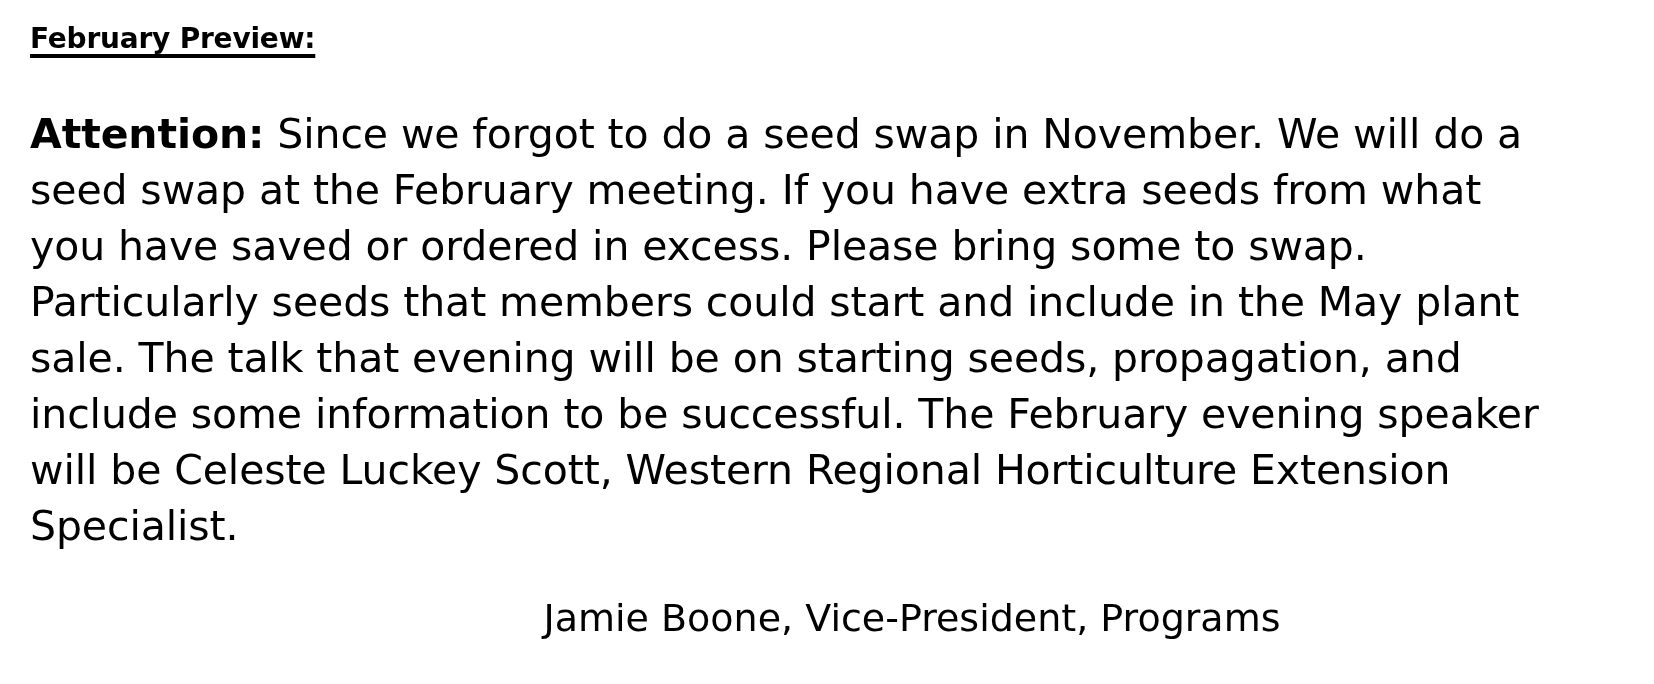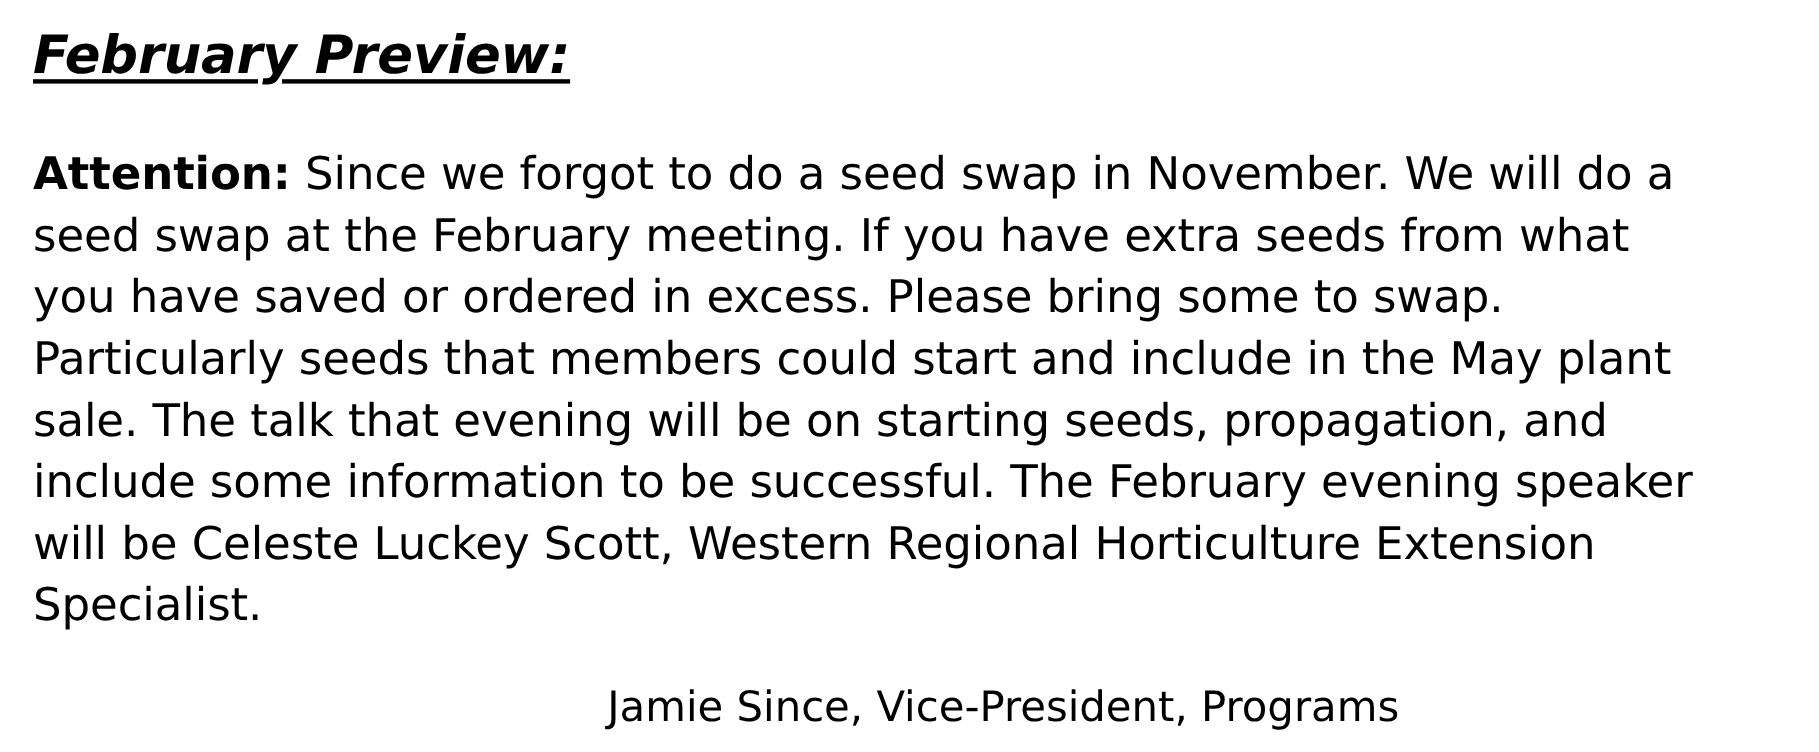--- a/index.html
+++ b/index.html
@@ -15,29 +15,28 @@
     overflow: hidden;
   }
   .page {
     width: 1654px;
     height: 684px;
     box-sizing: border-box;
     padding: 22px 40px 0 30px;
     position: relative;
   }
   .heading {
-    font-size: 48px;
+    font-size: 28px;
     font-weight: bold;
     text-decoration: underline;
     text-underline-offset: 6px;
     text-decoration-thickness: 4px;
     line-height: 1.2;
     letter-spacing: -0.2px;
     margin: 0 0 0 0;
-    font-style: italic;
   }
   .body-block {
     margin-top: 50px;
     font-size: 41px;
     line-height: 56px;
     letter-spacing: -0.1px;
     max-width: 1520px;
   }
   .body-block .lead {
     font-weight: bold;
@@ -55,15 +54,15 @@
 <body>
 
 <div class="page">
 
   <h1 class="heading">February Preview:</h1>
 
   <p class="body-block">
     <span class="lead">Attention:</span><span> Since we forgot to do a seed swap in November. We will do a seed swap at the February meeting. If you have extra seeds from what you have saved or ordered in excess. Please bring some to swap. Particularly seeds that members could start and include in the May plant sale. The talk that evening will be on starting seeds, propagation, and include some information to be successful. The February evening speaker will be Celeste Luckey Scott, Western Regional Horticulture Extension Specialist.</span>
   </p>
 
-  <div class="signature">Jamie Since, Vice-President, Programs</div>
+  <div class="signature">Jamie Boone, Vice-President, Programs</div>
 
 </div>
 
 </body></html>

